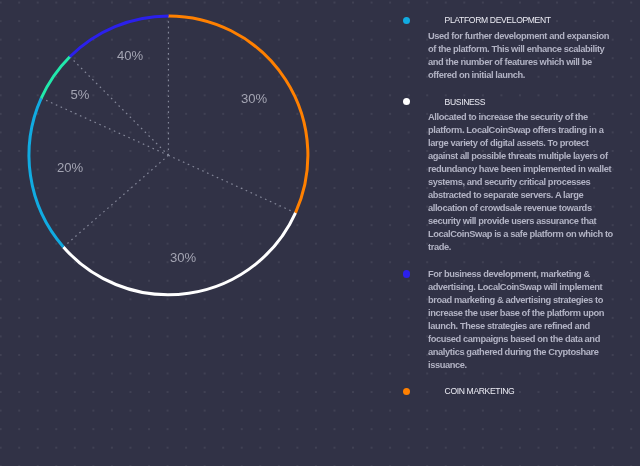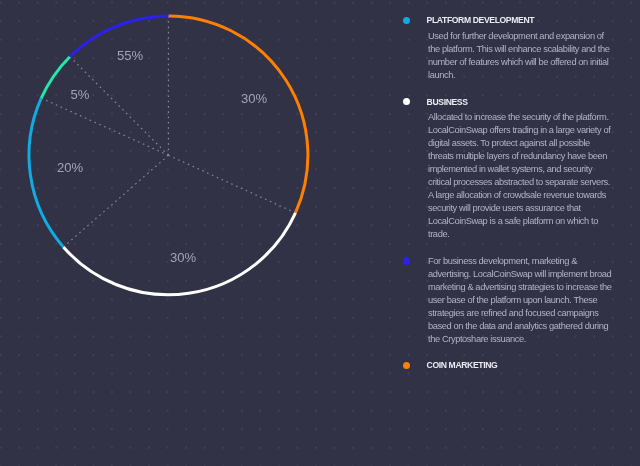--- a/index.html
+++ b/index.html
@@ -10,22 +10,22 @@
     background-size:18.55px 18.55px;
     background-position:-0.35px 1.6px;
     font-family:"Liberation Sans", sans-serif;
     position:relative;
   }
   #chart { position:absolute; left:0; top:0; }
   .pct { position:absolute; color:#a3a4b2; font-size:13.1px; letter-spacing:-0.05px; will-change:transform; transform:translateZ(0); }
   #legend { position:absolute; left:402.6px; top:14.4px; width:238px; }
   .leg-item { position:relative; margin-bottom:13.4px; }
   .dot { position:absolute; left:0.3px; top:2.6px; width:7.2px; height:7.2px; border-radius:50%; }
-  .leg-title { margin-left:24px; font-size:8.6px; font-weight:bold; letter-spacing:-0.37px; color:#ececf4; line-height:13px; }
-  .leg-body { margin-left:25.4px; width:186px; font-size:9.3px; letter-spacing:-0.4px; line-height:13.02px; color:#b2b3c4; margin-top:2.7px; }
+  .leg-title { margin-left:42px; font-size:8.6px; font-weight:normal; letter-spacing:-0.37px; color:#ececf4; line-height:13px; }
+  .leg-body { margin-left:25.4px; width:186px; font-size:9.3px; letter-spacing:-0.4px; line-height:13.02px; color:#b2b3c4; margin-top:2.7px;font-weight:bold; }
 </style>
 </head>
 <body>
 
 <svg id="chart" width="360" height="330" viewBox="0 0 360 330">
     <line x1="168.45" y1="155.35" x2="168.45" y2="15.900000000000006" stroke="#848799" stroke-width="1.2" stroke-dasharray="1.6 3.7" stroke-linecap="butt"></line>
     <line x1="168.45" y1="155.35" x2="295.495060088287" y2="212.8465669163258" stroke="#848799" stroke-width="1.2" stroke-dasharray="1.6 3.7" stroke-linecap="butt"></line>
     <line x1="168.45" y1="155.35" x2="63.36558494353659" y2="247.0209780259866" stroke="#848799" stroke-width="1.2" stroke-dasharray="1.6 3.7" stroke-linecap="butt"></line>
     <line x1="168.45" y1="155.35" x2="41.25484979977652" y2="98.1862329307927" stroke="#848799" stroke-width="1.2" stroke-dasharray="1.6 3.7" stroke-linecap="butt"></line>
     <line x1="168.45" y1="155.35" x2="69.84395936353592" y2="56.743959363535964" stroke="#848799" stroke-width="1.2" stroke-dasharray="1.6 3.7" stroke-linecap="butt"></line>
@@ -34,21 +34,21 @@
     <path d="M 63.36558494353659 247.0209780259866 A 139.45 139.45 0 0 1 41.25484979977652 98.1862329307927" fill="none" stroke="#11abe1" stroke-width="3"></path>
     <path d="M 41.25484979977652 98.1862329307927 A 139.45 139.45 0 0 1 69.84395936353592 56.743959363535964" fill="none" stroke="#21e9ac" stroke-width="3"></path>
     <path d="M 69.84395936353592 56.743959363535964 A 139.45 139.45 0 0 1 168.44999999999996 15.900000000000006" fill="none" stroke="#2b20ec" stroke-width="3"></path>
   </svg>
 
 <div id="pct-labels">
     <div class="pct" style="left: 254.2px; top: 98px; transform: translate(-50%, -50%);">30%</div>
     <div class="pct" style="left: 183.4px; top: 256.9px; transform: translate(-50%, -50%);">30%</div>
     <div class="pct" style="left: 70.2px; top: 166.7px; transform: translate(-50%, -50%);">20%</div>
     <div class="pct" style="left: 79.7px; top: 93.6px; transform: translate(-50%, -50%);">5%</div>
-    <div class="pct" style="left: 129.7px; top: 55.1px; transform: translate(-50%, -50%);">55%</div>
+    <div class="pct" style="left: 129.7px; top: 55.1px; transform: translate(-50%, -50%);">40%</div>
   </div>
 
 <div id="legend">
 
   <div class="leg-item">
     <span class="dot" style="background: rgb(17, 171, 225);"></span>
     <div class="leg-title">PLATFORM DEVELOPMENT</div>
     <div class="leg-body">Used for further development and expansion of the platform. This will enhance scalability and the number of features which will be offered on initial launch.</div>
   </div>
 

